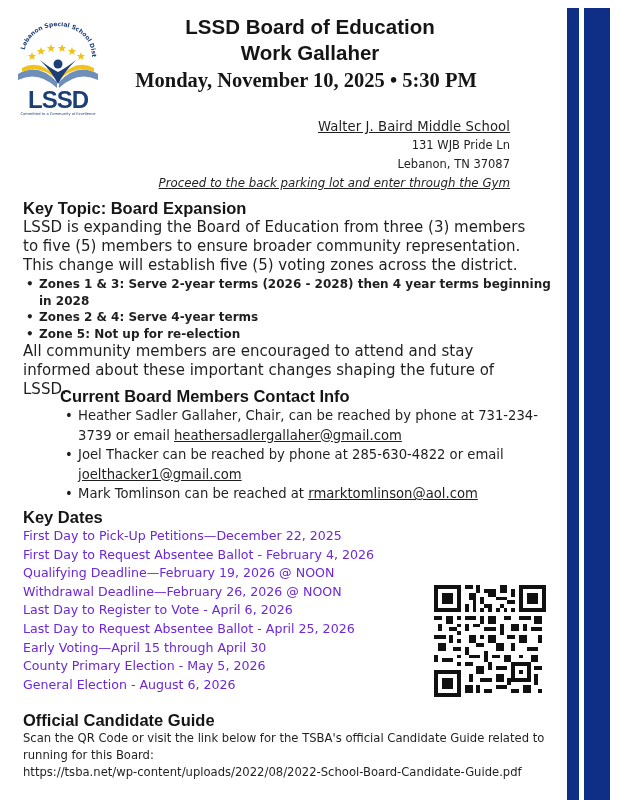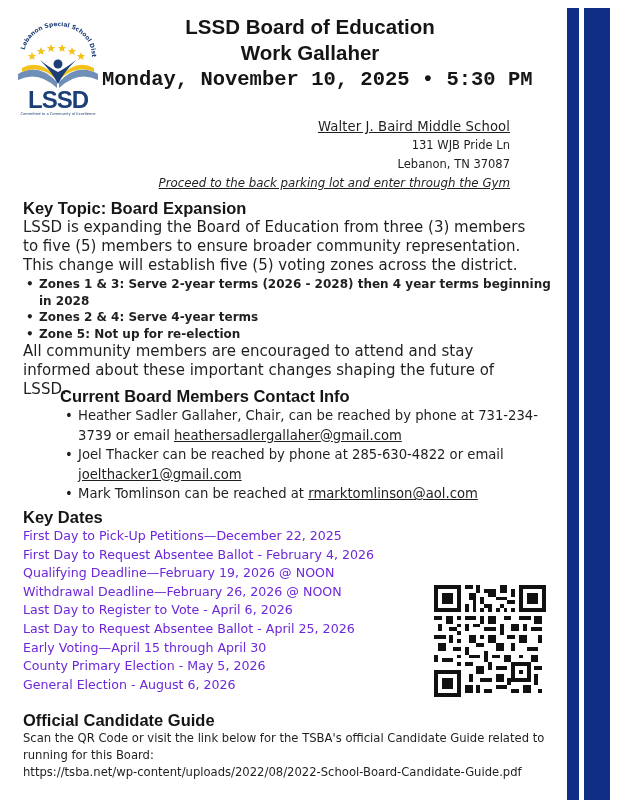--- a/index.html
+++ b/index.html
@@ -6,21 +6,21 @@
   html, body { width: 618px; height: 800px; background: #ffffff; overflow: hidden; }
   body { position: relative; font-family: "DejaVu Sans", "Liberation Sans", sans-serif; color: #1b1b1b; }
 
   .bar-thin { position: absolute; left: 567px; top: 8px; width: 12px; height: 792px; background: #0f2f86; }
   .bar-thick { position: absolute; left: 584px; top: 8px; width: 26px; height: 792px; background: #0f2f86; }
 
   .logo { position: absolute; left: 10px; top: 22px; width: 96px; height: 96px; }
 
   .header { position: absolute; left: 110px; top: 14px; width: 400px; text-align: center; }
   .header .t1, .header .t2 { font-family: "Liberation Sans", sans-serif; font-weight: bold; font-size: 20.5px; line-height: 26px; color: #151515; }
-  .header .t3 { font-family: Liberation Mono, monospace; font-weight: bold; font-size: 20.5px; line-height: 28px; color: #151515; white-space: nowrap; margin-left: -8px; }
+  .header .t3 { font-family: Liberation Serif, serif; font-weight: bold; font-size: 20.5px; line-height: 28px; color: #151515; white-space: nowrap; margin-left: -8px; }
 
   .venue { position: absolute; left: 110px; top: 117px; width: 400px; text-align: right; font-size: 12px; line-height: 19px; color: #1f1f1f; }
   .venue .school { font-size: 13.2px; text-decoration: underline; letter-spacing: 0.1px; }
   .venue .addr { font-size: 11.5px; }
   .venue .note { font-style: italic; text-decoration: underline; font-size: 11.8px; }
 
   .section { position: absolute; left: 23px; width: 540px; }
   h2 { font-family: "Liberation Sans", sans-serif; font-weight: bold; font-size: 16.5px; line-height: 20px; color: #151515; }
   .body-text { font-size: 15px; line-height: 19px; color: #1f1f1f; }
   ul.small { list-style: none; margin-left: 2px; }

